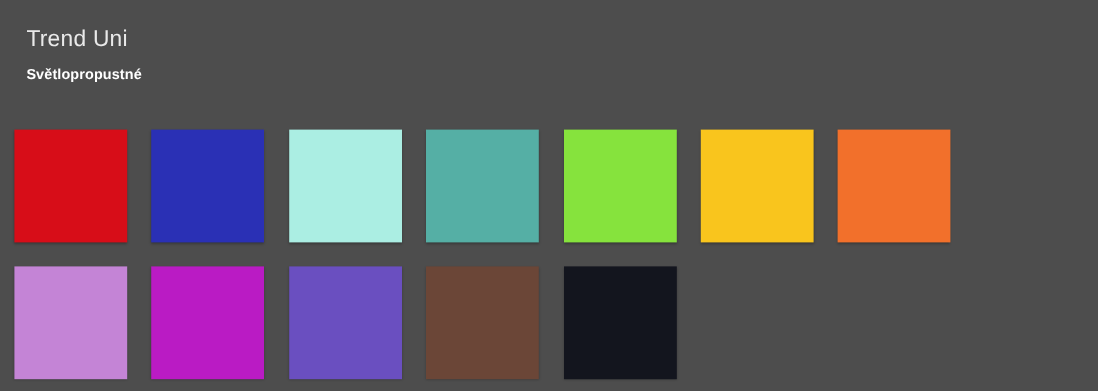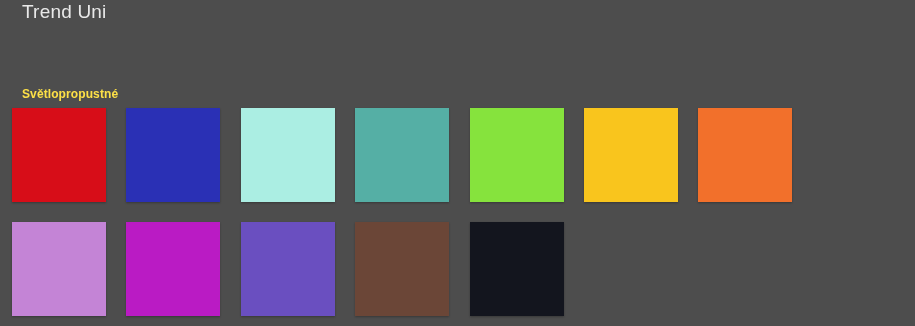--- a/index.html
+++ b/index.html
@@ -20,40 +20,39 @@
     left: 0;
     top: 0;
     width: 915px;
     height: 326px;
     background: #4d4d4d;
   }
 
   .page-title {
     position: absolute;
     left: 22px;
-    top: 1px;
+    top: 22px;
     font-size: 19px;
     font-weight: 400;
     color: #e9e9e9;
     letter-spacing: 0.2px;
     line-height: 22px;
     white-space: nowrap;
   }
 
   .section-label {
     position: absolute;
     left: 22px;
     top: 54px;
     font-size: 12px;
     font-weight: 700;
-    color: #fde047;
+    color: #ffffff;
     letter-spacing: 0.1px;
     line-height: 16px;
     white-space: nowrap;
-    margin-top: 32px;
   }
 
   .swatch-grid {
     position: absolute;
     left: 12px;
     top: 108px;
     width: 893px;
     display: flex;
     flex-wrap: wrap;
     gap: 20px 20.4px;

